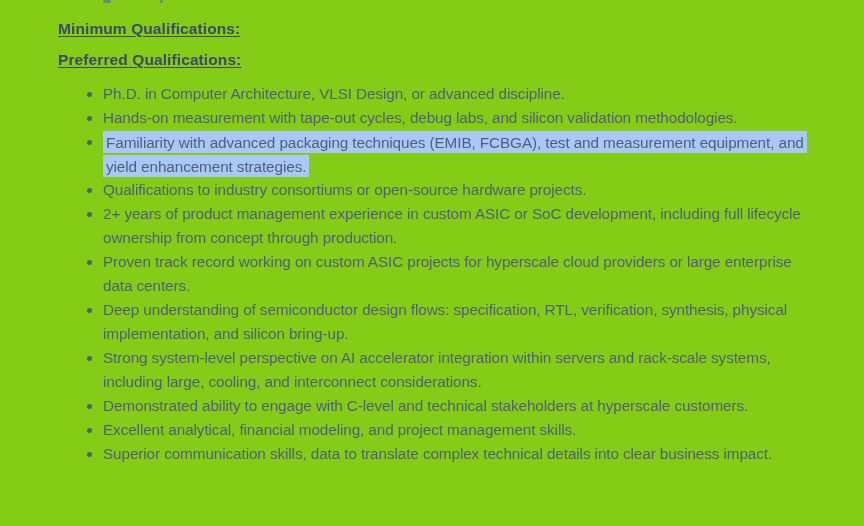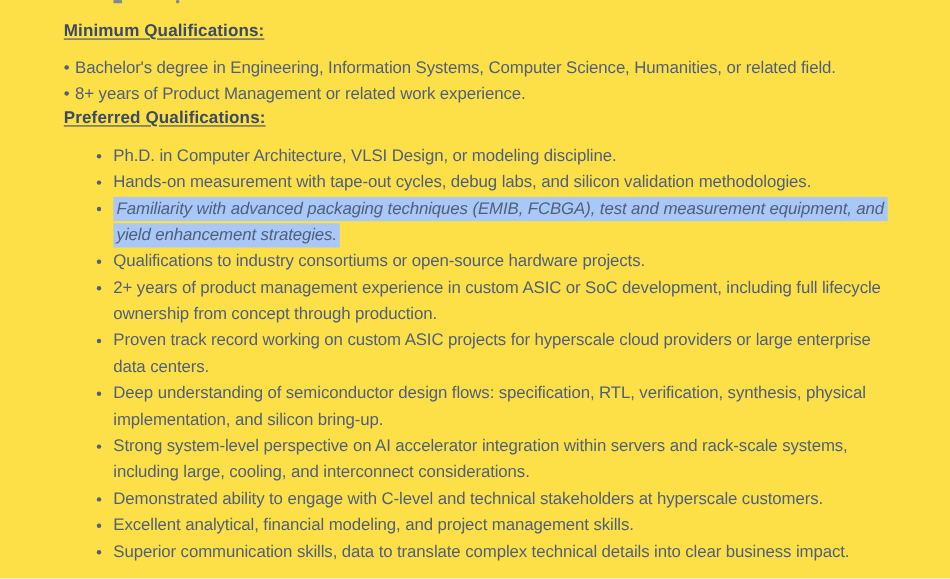--- a/index.html
+++ b/index.html
@@ -5,21 +5,21 @@
   html, body {
     margin: 0;
     padding: 0;
     background: #ffffff;
   }
   .page {
     position: relative;
     width: 864px;
     height: 526px;
     overflow: hidden;
-    background: #fde047;
+    background: #84cc16;
     font-family: "Liberation Sans", "DejaVu Sans", sans-serif;
     -webkit-font-smoothing: antialiased;
   }
   
   .frag {
     position: absolute;
     background: #6b7c96;
     opacity: 0.85;
     border-radius: 1px;
   }
@@ -66,48 +66,39 @@
     color: #50607b;
     letter-spacing: -0.1px;
   }
   .preferred-list li { padding: 0; margin: 0; }
 
   .hl {
     background: #a9c8f8;
     padding: 2.5px 3px;
     -webkit-box-decoration-break: clone;
     box-decoration-break: clone;
-    font-style: italic;
   }
 </style>
 </head>
 <body>
 
 <div class="page">
 
   <div class="frag frag-a"></div>
   <div class="frag frag-b"></div>
 
   <div class="content">
 
     <h3 class="qual-heading heading-minimum">Minimum Qualifications:</h3>
 
-    <div class="inline-bullets">
-      <div class="inline-bullet-row">
-        <span class="inline-bullet-marker">•</span><span>Bachelor's degree in Engineering, Information Systems, Computer Science, Humanities, or related field.</span>
-      </div>
-      <div class="inline-bullet-row">
-        <span class="inline-bullet-marker">•</span><span>8+ years of Product Management or related work experience.</span>
-      </div>
-    </div>
 
     <h3 class="qual-heading heading-preferred">Preferred Qualifications:</h3>
 
     <ul class="preferred-list">
-      <li><span>Ph.D. in Computer Architecture, VLSI Design, or modeling discipline.</span></li>
+      <li><span>Ph.D. in Computer Architecture, VLSI Design, or advanced discipline.</span></li>
       <li><span>Hands-on measurement with tape-out cycles, debug labs, and silicon validation methodologies.</span></li>
       <li><span class="hl">Familiarity with advanced packaging techniques (EMIB, FCBGA), test and measurement equipment, and yield enhancement strategies.</span></li>
       <li><span>Qualifications to industry consortiums or open-source hardware projects.</span></li>
       <li><span>2+ years of product management experience in custom ASIC or SoC development, including full lifecycle ownership from concept through production.</span></li>
       <li><span>Proven track record working on custom ASIC projects for hyperscale cloud providers or large enterprise data centers.</span></li>
       <li><span>Deep understanding of semiconductor design flows: specification, RTL, verification, synthesis, physical implementation, and silicon bring-up.</span></li>
       <li><span>Strong system-level perspective on AI accelerator integration within servers and rack-scale systems, including large, cooling, and interconnect considerations.</span></li>
       <li><span>Demonstrated ability to engage with C-level and technical stakeholders at hyperscale customers.</span></li>
       <li><span>Excellent analytical, financial modeling, and project management skills.</span></li>
       <li><span>Superior communication skills, data to translate complex technical details into clear business impact.</span></li>

